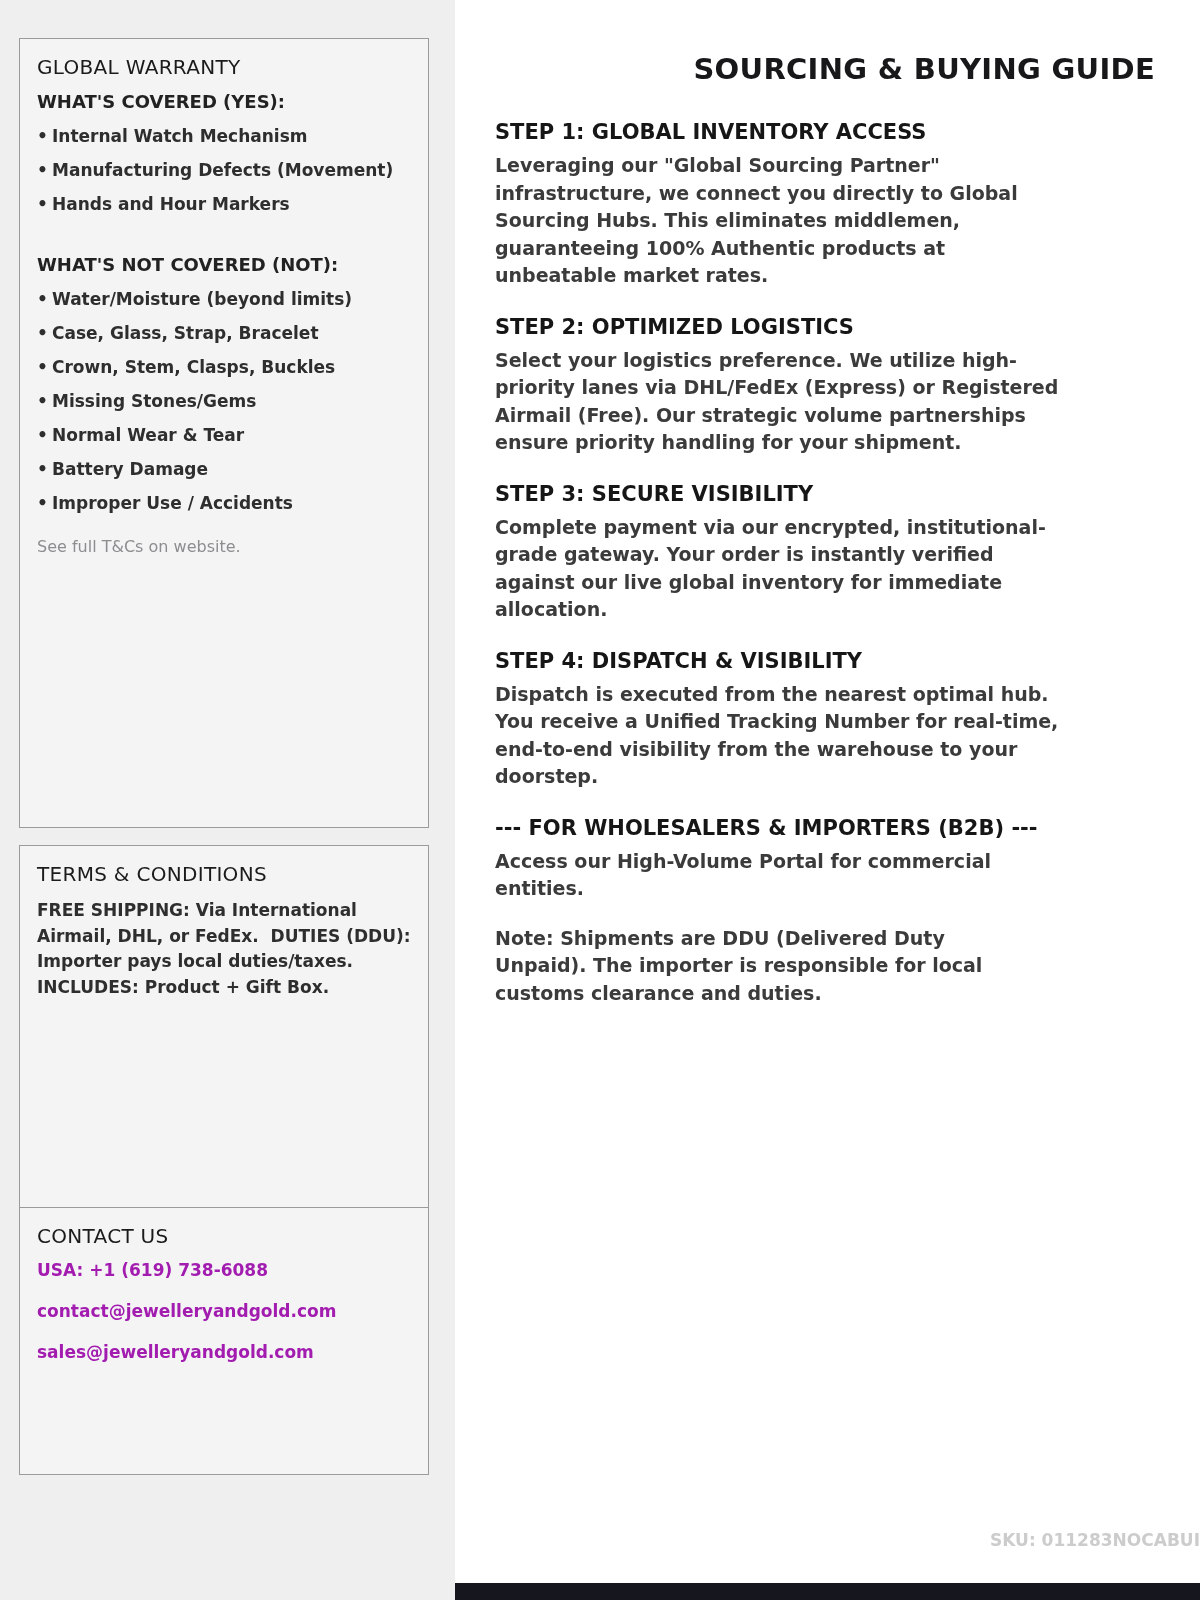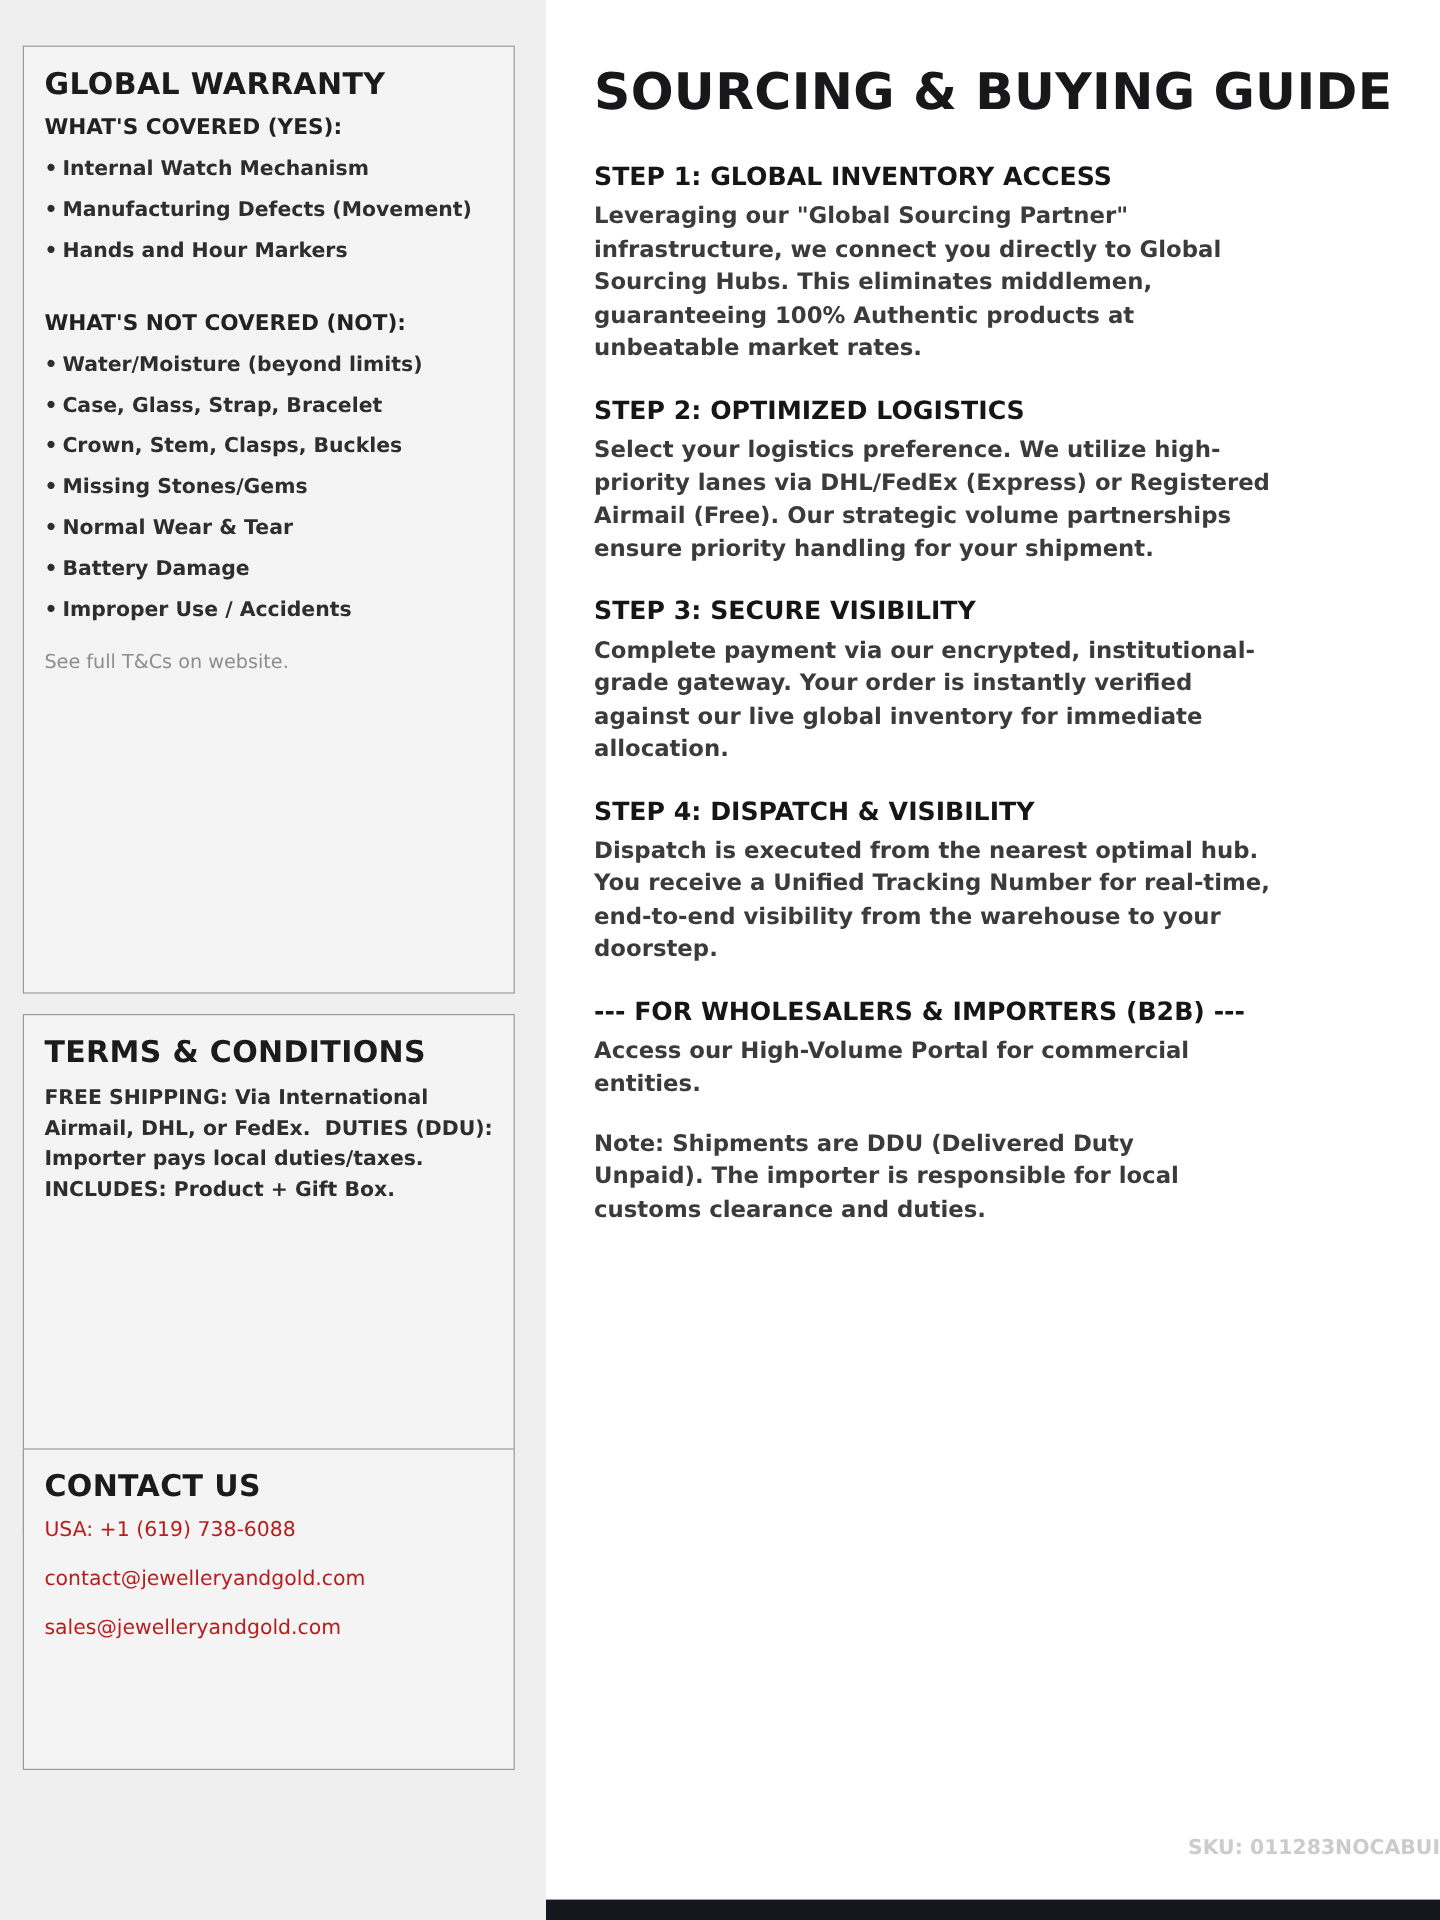--- a/index.html
+++ b/index.html
@@ -7,37 +7,37 @@
   body { font-family:"DejaVu Sans", sans-serif; }
   .page { position:relative; width:1200px; height:1600px; background:#ffffff; overflow:hidden; }
 
   
   .sidebar { position:absolute; left:0; top:0; width:455px; height:1600px; background:#efeff0; }
   .box { position:absolute; left:19px; width:410px; background:#f4f4f5; border:1px solid #9b9b9b; padding:16px 17px; }
   .warranty-box { top:38px; height:790px; }
   .terms-box { top:845px; height:434px; }
   .contact-box { top:1207px; height:268px; }
 
-  .box h2 { font-size:25px; font-weight:bold; color:#1b1b1b; letter-spacing:0.3px; margin-bottom:12px; }
+  .box h2 { font-size:20px; font-weight:normal; color:#1b1b1b; letter-spacing:0.3px; margin-bottom:12px; }
   .box h3 { font-size:18px; font-weight:bold; color:#222; margin-bottom:14px; }
   .box h3.spaced { margin-top:40px; }
 
   ul.bullets { list-style:none; }
   ul.bullets li { display:flex; font-size:17px; font-weight:bold; color:#2e2e2e; line-height:20px; margin-bottom:14px; }
   ul.bullets .dot { width:15px; flex:0 0 15px; color:#2e2e2e; }
 
   .footnote { margin-top:24px; font-size:16px; font-weight:normal; color:#8d8d8f; }
 
   .terms-body { font-size:17px; font-weight:bold; color:#2e2e2e; line-height:25.5px; white-space:pre-wrap; }
 
-  .contact-line { font-size:17px; font-weight:normal; color:#b91c1c; line-height:20px; margin-bottom:21px; }
+  .contact-line { font-size:17px; font-weight:bold; color:#a21caf; line-height:20px; margin-bottom:21px; }
 
   
   .main { position:absolute; left:455px; top:0; width:745px; height:1600px; background:#ffffff; padding:52px 45px 0 40px; }
-  .main-title { text-align:right; font-size:42px; font-weight:bold; color:#18181a; letter-spacing:0.3px; margin-bottom:34px; white-space:nowrap; }
+  .main-title { text-align:right; font-size:29px; font-weight:bold; color:#18181a; letter-spacing:0.3px; margin-bottom:34px; white-space:nowrap; }
 
   .step h3, .b2b-heading { font-size:21px; font-weight:bold; color:#161616; margin-bottom:8px; }
   .step p { font-size:19px; font-weight:bold; color:#3b3b3b; line-height:27.5px; margin-bottom:25px; max-width:565px; }
 
   .b2b-heading { margin-top:2px; }
   .b2b-intro { font-size:19px; font-weight:bold; color:#3b3b3b; line-height:27.5px; margin-bottom:14px; max-width:565px; }
   .b2b-steps p { font-size:19px; font-weight:bold; color:#3b3b3b; line-height:27.5px; margin-bottom:13px; max-width:540px; }
   .b2b-note { font-size:19px; font-weight:bold; color:#3b3b3b; line-height:27.5px; margin-top:22px; max-width:520px; }
 
   .sku { position:absolute; top:1530px; right:0px; font-size:17px; font-weight:bold; color:#cccccd; white-space:nowrap; }

